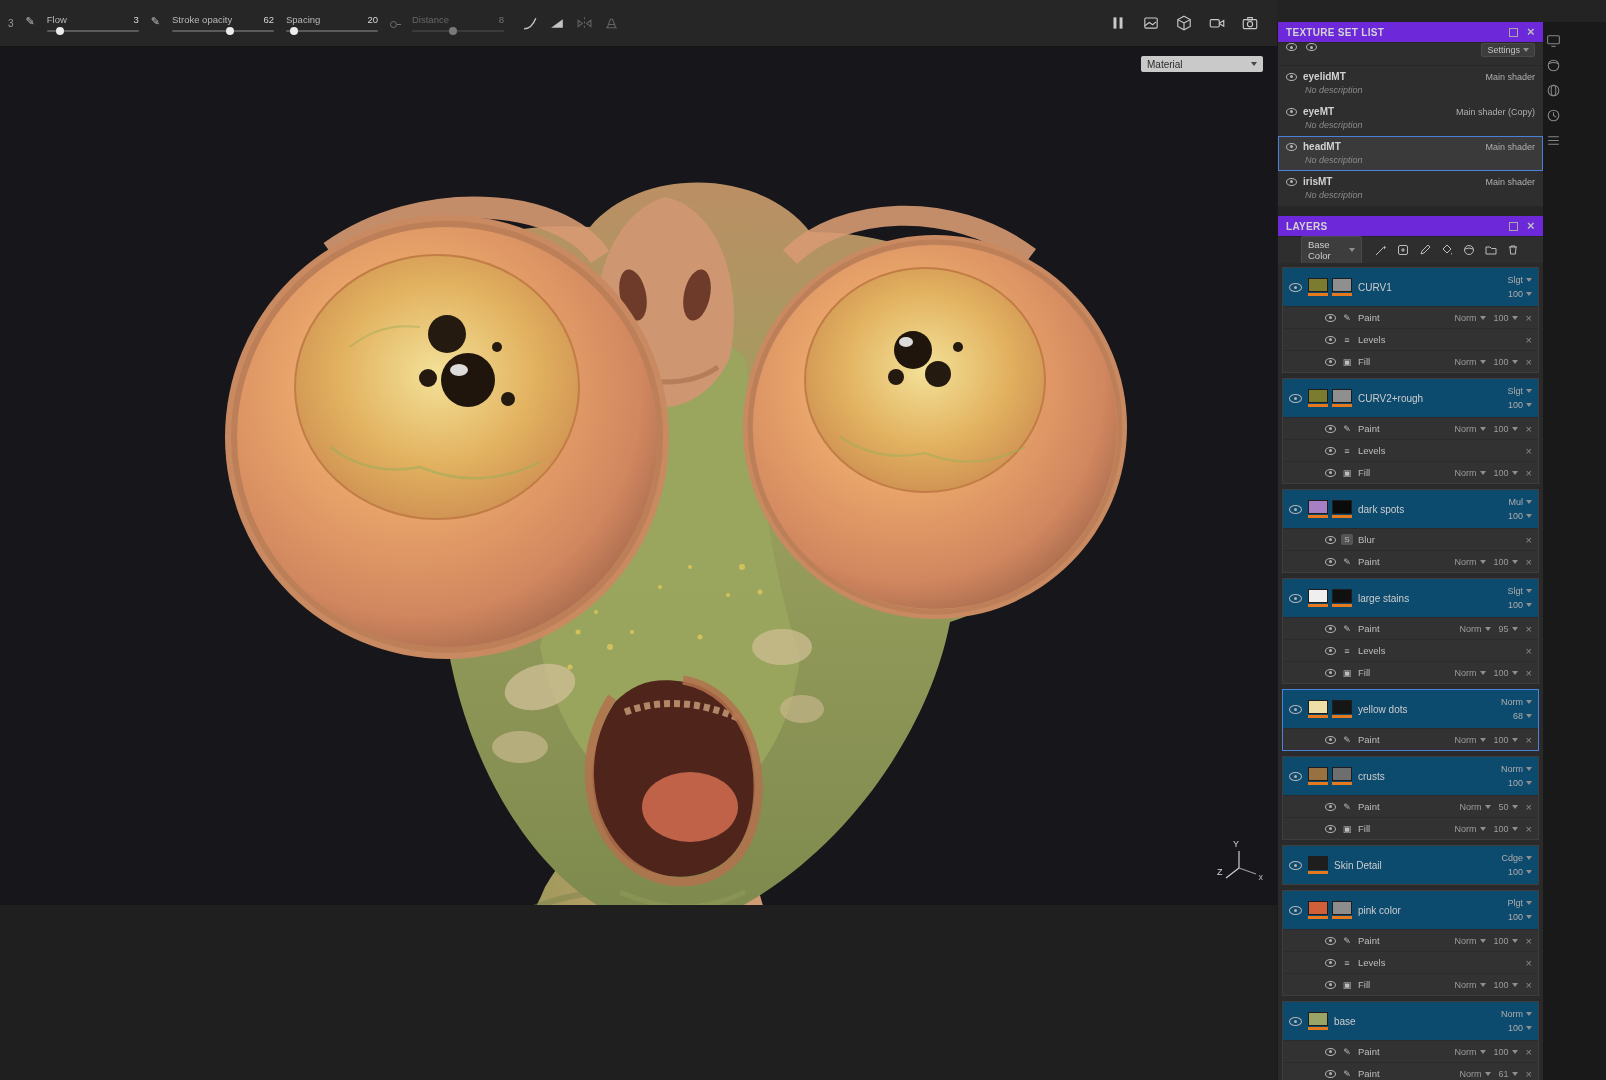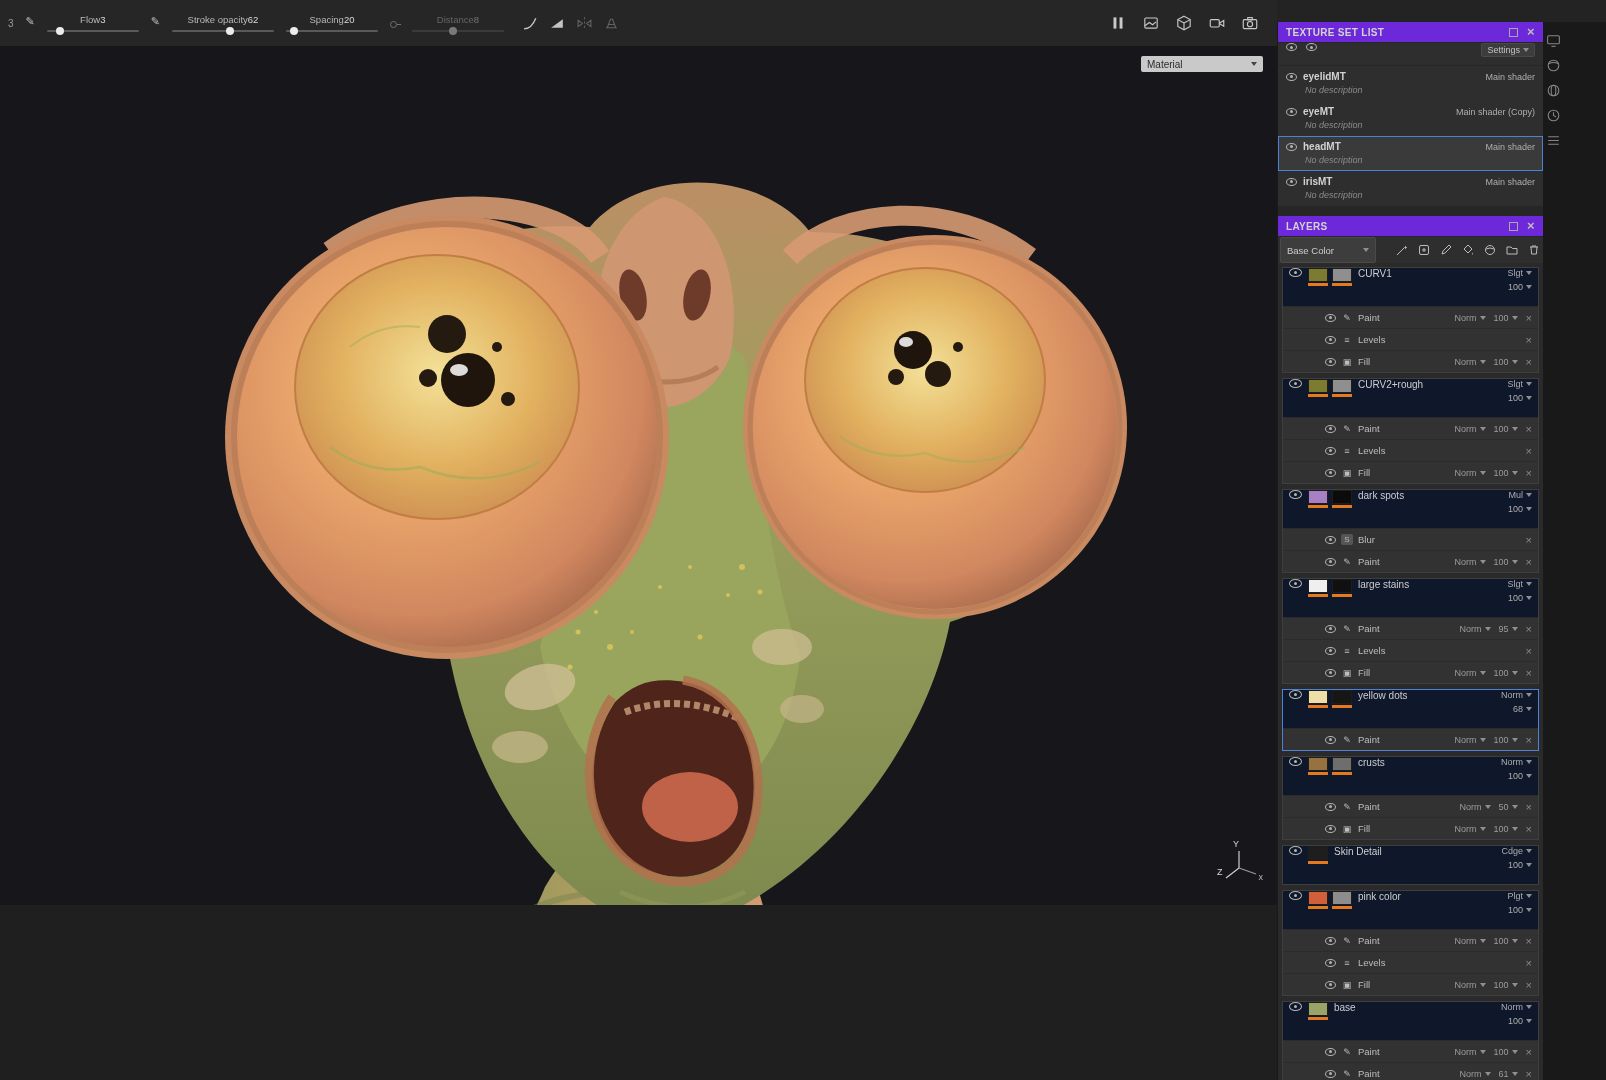--- a/index.html
+++ b/index.html
@@ -10,21 +10,21 @@
   .toolbar{position:absolute;left:0;top:0;width:1277px;height:47px;background:#262626;
            border-bottom:1px solid #161616;display:flex;align-items:center;gap:12px;
            padding:0 8px;box-sizing:border-box;}
   .clip{font-size:10px;color:#9a9a9a;}
   .pen-glyph{font-size:11px;color:#bdbdbd;transform:translateY(-2px);}
   .dot-glyph{width:10px;height:10px;position:relative;opacity:.5;}
   .dot-glyph::before{content:"";position:absolute;left:0;top:3px;width:5px;height:5px;border:1px solid #bbb;border-radius:50%;}
   .dot-glyph::after{content:"";position:absolute;left:7px;top:5.5px;width:4px;height:1px;background:#bbb;}
   .ctl{width:92px;}
   .ctl.wide{width:102px;}
-  .ctl-top{display:flex;justify-content:center;font-size:9.5px;color:#b8b8b8;margin-bottom:5px;}
+  .ctl-top{display:flex;justify-content:space-between;font-size:9.5px;color:#b8b8b8;margin-bottom:5px;}
   .ctl-top .val{color:#d8d8d8;}
   .track{position:relative;height:2px;background:#5a5a5a;border-radius:1px;}
   .handle{position:absolute;top:-3px;width:8px;height:8px;background:#ececec;border-radius:50%;margin-left:-4px;}
   .ctl.disabled{opacity:.42;}
   .mode-icons{display:flex;gap:10px;align-items:center;margin-left:6px;}
   .mode-icons .micon{width:17px;height:17px;}
   .micon.disabled{opacity:.38;}
   .tb-right{margin-left:auto;display:flex;gap:15px;align-items:center;padding-right:10px;}
   .tb-right .ricon{width:18px;height:18px;}
   .ricon svg,.micon svg,.ticon svg,.dock-icon svg{width:100%;height:100%;}
@@ -51,29 +51,29 @@
   .ts-settings{height:22px;flex:none;display:flex;align-items:flex-start;gap:9px;padding:0 8px;border-bottom:1px solid #272727;}
   .settings-btn{margin-left:auto;display:flex;align-items:center;font-size:9px;color:#c3c3c3;
                 background:#3d3d3d;border:1px solid #4a4a4a;border-radius:2px;padding:1px 5px;gap:3px;}
   .ts-item{padding:4px 7px 5px;border:1px solid transparent;}
   .ts-item.selected{border-color:#4a82d8;background:#3a3a3a;}
   .ts-line1{display:flex;align-items:center;gap:6px;}
   .ts-name{font-weight:bold;font-size:10px;color:#d2d2d2;}
   .ts-shader{margin-left:auto;font-size:9px;color:#aeaeae;}
   .ts-desc{font-style:italic;font-size:9px;color:#8b8b8b;padding-left:19px;margin-top:3px;}
   .sec-gap{height:10px;flex:none;background:#262626;}
-  .channel-row{height:26px;flex:none;display:flex;padding:0 2px;gap:12px;}
+  .channel-row{height:26px;flex:none;display:flex;align-items:center;padding:0 23px;gap:12px;}
   .channel-dd{display:flex;align-items:center;justify-content:space-between;font-size:9.5px;color:#cecece;
               background:#3d3d3d;border:1px solid #4a4a4a;border-radius:2px;padding:2px 6px;width:82px;}
   .layer-tools{margin-left:auto;display:flex;gap:8px;align-items:center;}
   .layer-tools .ticon{width:14px;height:14px;}
   .layer-list{flex:1;overflow:hidden;background:#2a2a2a;padding:4px 4px 0;}
   .layer-group{background:#343434;margin-bottom:5px;border:1px solid #3e3e3e;}
   .layer-group.selected{border-color:#4a82d8;}
-  .layer-row{height:38px;display:flex;align-items:flex-start;gap:6px;padding:0 6px;background:#0f172a;}
+  .layer-row{height:38px;display:flex;align-items:center;gap:6px;padding:0 6px;background:#0c4a6e;}
   .thumbs{display:flex;gap:4px;align-items:center;}
   .thumb{display:flex;flex-direction:column;gap:1px;flex:none;}
   .thumb .img{width:20px;height:14px;border:1px solid #1d1d1d;box-sizing:border-box;}
   .thumb .bar{height:3px;width:20px;background:#e6781e;}
   .layer-name{font-size:10px;color:#cdcdcd;white-space:nowrap;overflow:hidden;}
   .layer-right{margin-left:auto;display:flex;flex-direction:column;align-items:flex-end;gap:4px;
                font-size:9px;color:#adadad;flex:none;}
   .dd{display:flex;align-items:center;gap:3px;cursor:default;}
   .fx-row{height:21px;display:flex;align-items:center;gap:5px;padding:0 6px 0 42px;background:#323232;
           border-top:1px solid #2b2b2b;}

